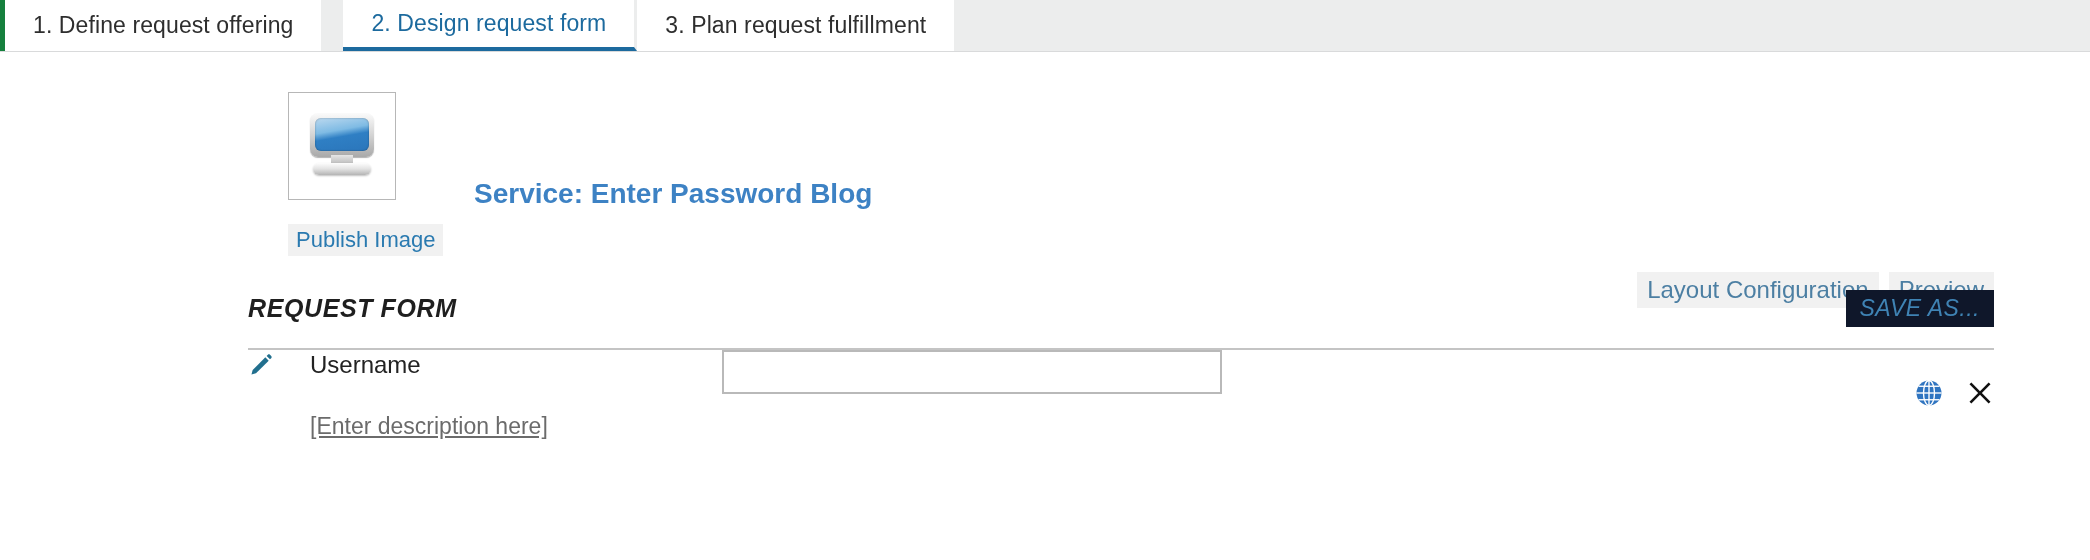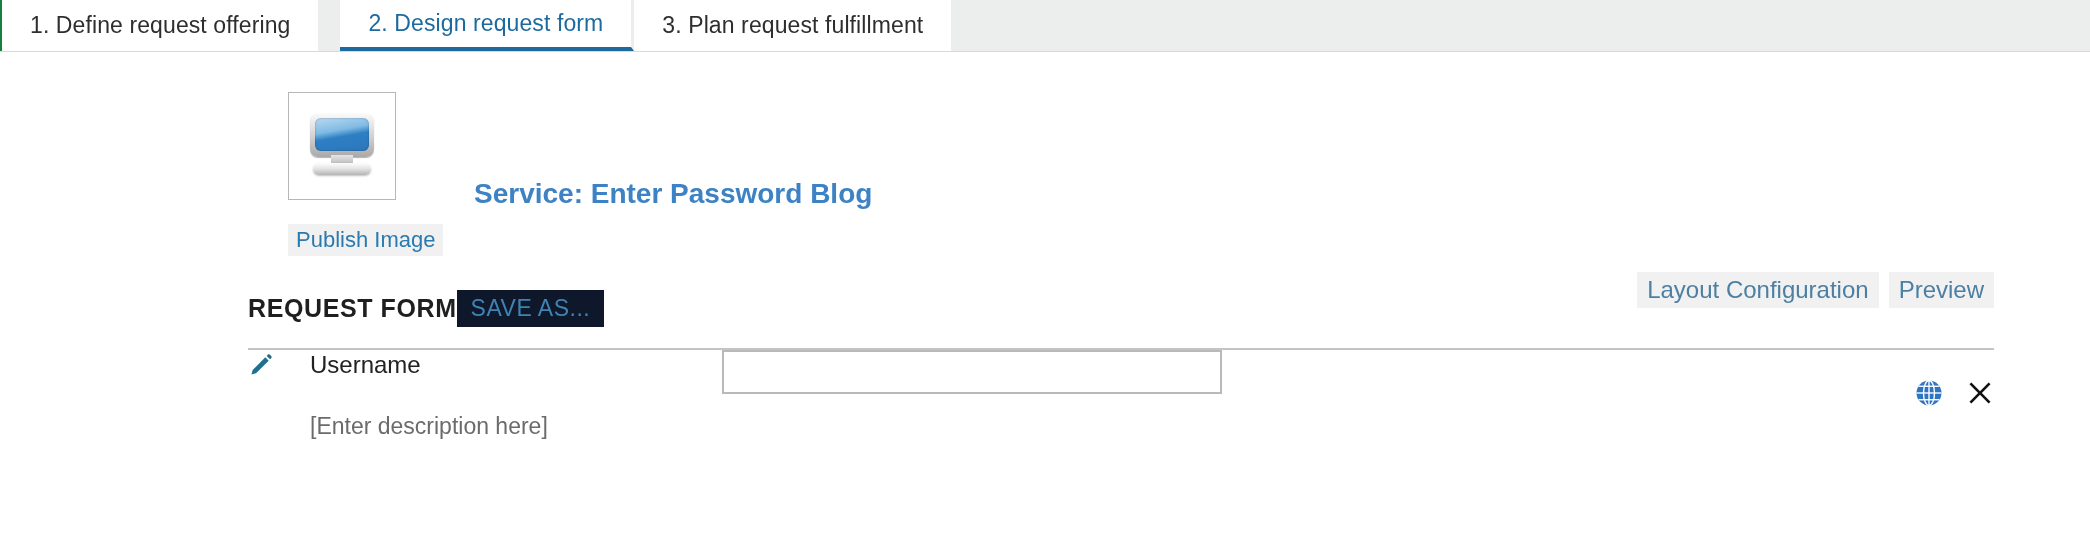--- a/index.html
+++ b/index.html
@@ -32,21 +32,21 @@
     padding: 0 28px;
     font-size: 23px;
     color: #2e2e2e;
     letter-spacing: 0.1px;
     box-sizing: border-box;
     border-right: 3px solid #eceded;
     position: relative;
     white-space: nowrap;
   }
   .tab:first-child {
-    border-left: 2px solid #15803d;
+    border-left: 5px solid #15803d;
   }
   .tab.active {
     color: #1c6a9e;
     border-bottom: 4px solid #1c6a9e;
     margin-left: 19px;
   }
   .tabbar-filler {
     flex: 1 1 auto;
     background: #eceded;
   }
@@ -163,21 +163,23 @@
 
   
   .form-section {
     position: relative;
     margin-top: 30px;
     padding: 0 96px 0 248px;
   }
   .section-head {
     display: flex;
     align-items: center;
+    justify-content: space-between;
     height: 52px;
+    font-style: italic;
   }
   .section-title {
     font-size: 25px;
     font-weight: bold;
     color: #1f1f1f;
     letter-spacing: 0.6px;
   }
   .save-as {
     font-size: 23px;
     color: #3f83b4;
@@ -215,20 +217,21 @@
   .field-label {
     font-size: 24px;
     color: #222222;
     line-height: 30px;
   }
   .field-desc {
     margin-top: 32px;
     font-size: 23px;
     color: #6b6b6b;
     line-height: 28px;
+    text-decoration: underline;
   }
   .input-cell {
     flex: 0 0 auto;
   }
   .text-input {
     width: 500px;
     height: 44px;
     border: 2px solid #b9b9b9;
     background: #ffffff;
     box-sizing: border-box;

